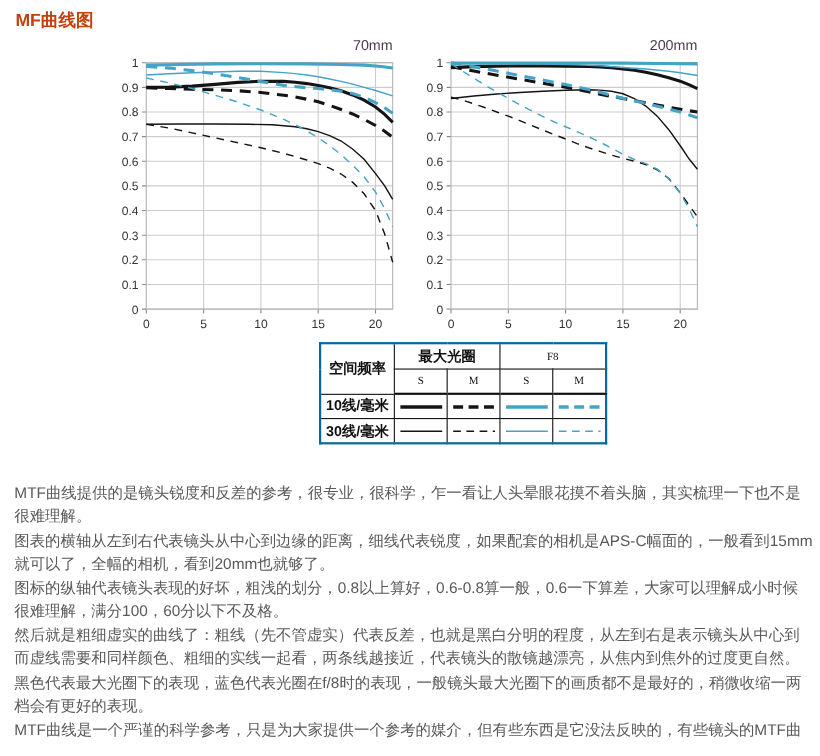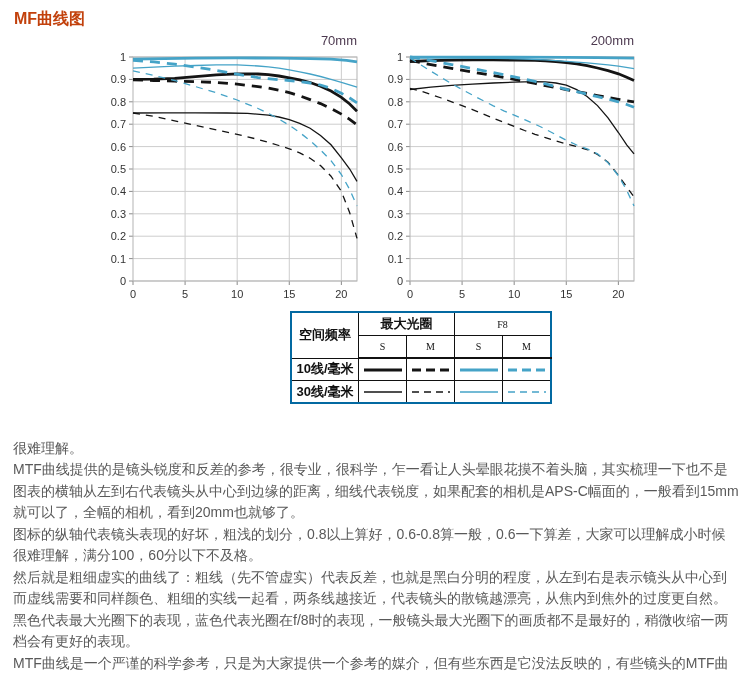--- a/index.html
+++ b/index.html
@@ -222,22 +222,22 @@
             <svg width="40" height="10">
               <line x1="1" x2="39" y1="5" y2="5" stroke="#45a3c7" stroke-width="1.4" stroke-dasharray="7 5"></line>
             </svg>
           </div>
         </td>
   </tr>
 </tbody>
   </table>
 
 <div class="desc">
+  <div class="dline">MTF曲线提供的是镜头锐度和反差的参考，很专业，很科学，乍一看让人头晕眼花摸不着头脑，其实梳理一下也不是</div>
   <div class="dline">很难理解。</div>
-  <div class="dline">MTF曲线提供的是镜头锐度和反差的参考，很专业，很科学，乍一看让人头晕眼花摸不着头脑，其实梳理一下也不是</div>
   <div class="dline">图表的横轴从左到右代表镜头从中心到边缘的距离，细线代表锐度，如果配套的相机是APS-C幅面的，一般看到15mm</div>
   <div class="dline">就可以了，全幅的相机，看到20mm也就够了。</div>
   <div class="dline">图标的纵轴代表镜头表现的好坏，粗浅的划分，0.8以上算好，0.6-0.8算一般，0.6一下算差，大家可以理解成小时候</div>
   <div class="dline">很难理解，满分100，60分以下不及格。</div>
   <div class="dline">然后就是粗细虚实的曲线了：粗线（先不管虚实）代表反差，也就是黑白分明的程度，从左到右是表示镜头从中心到</div>
   <div class="dline">而虚线需要和同样颜色、粗细的实线一起看，两条线越接近，代表镜头的散镜越漂亮，从焦内到焦外的过度更自然。</div>
   <div class="dline">黑色代表最大光圈下的表现，蓝色代表光圈在f/8时的表现，一般镜头最大光圈下的画质都不是最好的，稍微收缩一两</div>
   <div class="dline">档会有更好的表现。</div>
   <div class="dline">MTF曲线是一个严谨的科学参考，只是为大家提供一个参考的媒介，但有些东西是它没法反映的，有些镜头的MTF曲</div>
 </div>

